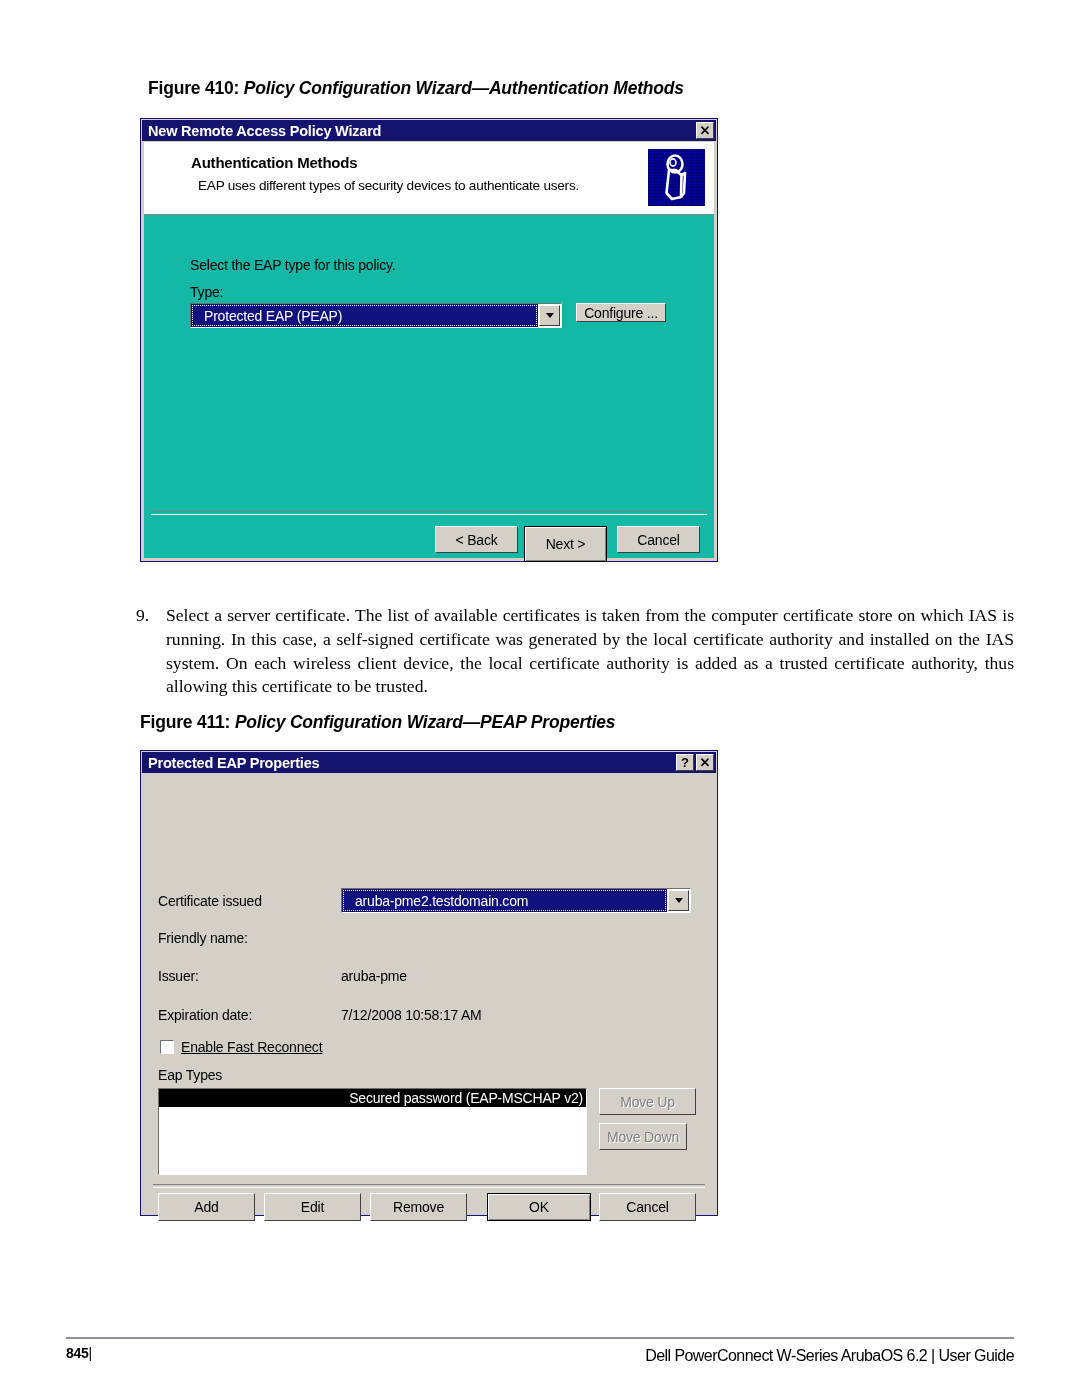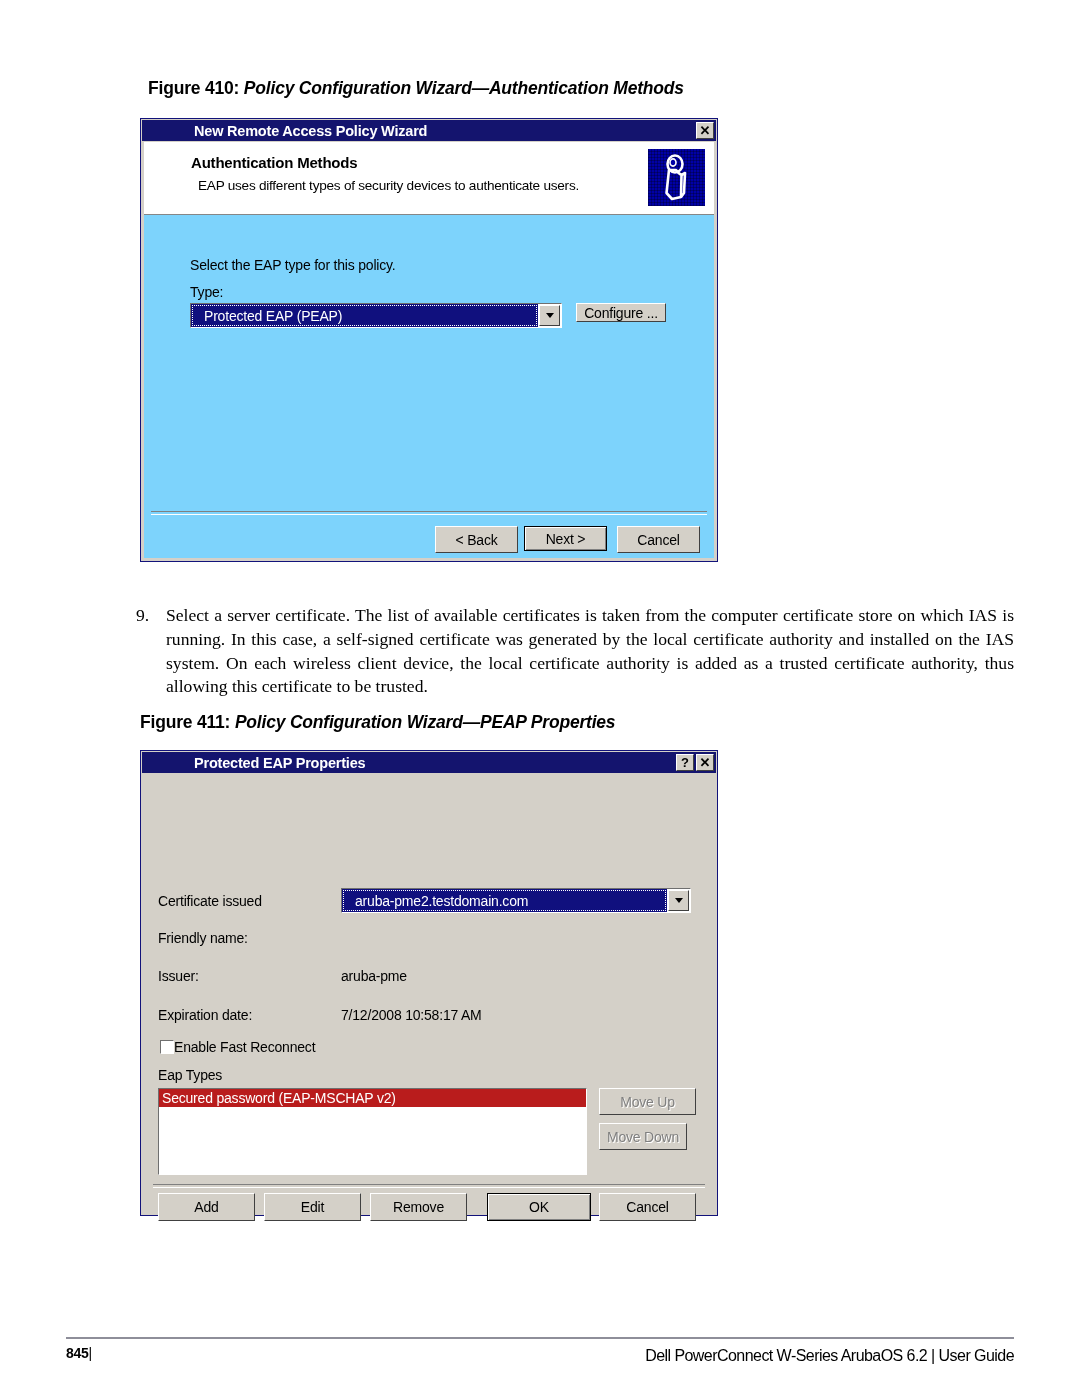--- a/index.html
+++ b/index.html
@@ -106,21 +106,20 @@
     box-sizing: border-box;
   }
   .titlebar .title-text {
     color: #ffffff;
     font-family: "Liberation Sans", sans-serif;
     font-size: 14.5px;
     font-weight: bold;
     letter-spacing: -0.2px;
     flex: 1;
     white-space: nowrap;
-    margin-left: 46px;
   }
   .tb-btn {
     width: 18px;
     height: 17px;
     background: #d4d0c8;
     border-top: 1.5px solid #ffffff;
     border-left: 1.5px solid #ffffff;
     border-right: 1.5px solid #404040;
     border-bottom: 1.5px solid #404040;
     box-sizing: border-box;
@@ -220,21 +219,21 @@
       #0000a6;
   }
   .wiz-icon svg { display: block; }
 
   .wiz-body {
     position: absolute;
     left: 3px;
     right: 3px;
     top: 96px;
     bottom: 3px;
-    background: #7dd3fc;
+    background: #14b8a6;
   }
   .wiz-sep {
     position: absolute;
     left: 7px;
     right: 7px;
     top: 296px;
     height: 2px;
     border-top: 1px solid #808080;
     border-bottom: 1px solid #ffffff;
   }
@@ -319,20 +318,22 @@
     font-family: "Liberation Sans", sans-serif;
     font-size: 14px;
     letter-spacing: -0.2px;
     color: #000;
     white-space: nowrap;
   }
   .checkbox-row {
     position: absolute;
     display: flex;
     align-items: center;
+    gap: 7px;
+    text-decoration: underline;
   }
   .cb-box {
     width: 14px;
     height: 14px;
     background: #ffffff;
     border-top: 1.5px solid #6f6f6f;
     border-left: 1.5px solid #6f6f6f;
     border-right: 1.5px solid #ffffff;
     border-bottom: 1.5px solid #ffffff;
     box-sizing: border-box;
@@ -344,22 +345,23 @@
     overflow: hidden;
   }
   .listbox .li {
     font-family: "Liberation Sans", sans-serif;
     font-size: 14px;
     letter-spacing: -0.2px;
     padding: 1px 3px;
     white-space: nowrap;
   }
   .listbox .li.selected {
-    background: #b91c1c;
+    background: #000000;
     color: #ffffff;
+    text-align: right;
   }
   .peap-sep {
     position: absolute;
     left: 9px;
     right: 9px;
     height: 2px;
     border-top: 1px solid #808080;
     border-bottom: 1px solid #ffffff;
   }
 </style>
@@ -414,21 +416,21 @@
 
       <div class="btn" style="left:432px; top:88px; width:90px; height:19px;">
         <span>Configure ...</span>
       </div>
 
       <div class="wiz-sep"></div>
 
       <div class="btn" style="left:291px; top:311px; width:83px; height:27px;">
         <span>&lt; Back</span>
       </div>
-      <div class="btn default" style="left:380px; top:311px; width:83px; height:25px;">
+      <div class="btn default" style="left:380px; top:311px; width:83px; height:36px;">
         <span>Next &gt;</span>
       </div>
       <div class="btn" style="left:473px; top:311px; width:83px; height:27px;">
         <span>Cancel</span>
       </div>
 
     </div>
   </div>
 
   <div class="body-para" style="left:136px; top:604px; width:878px;">

